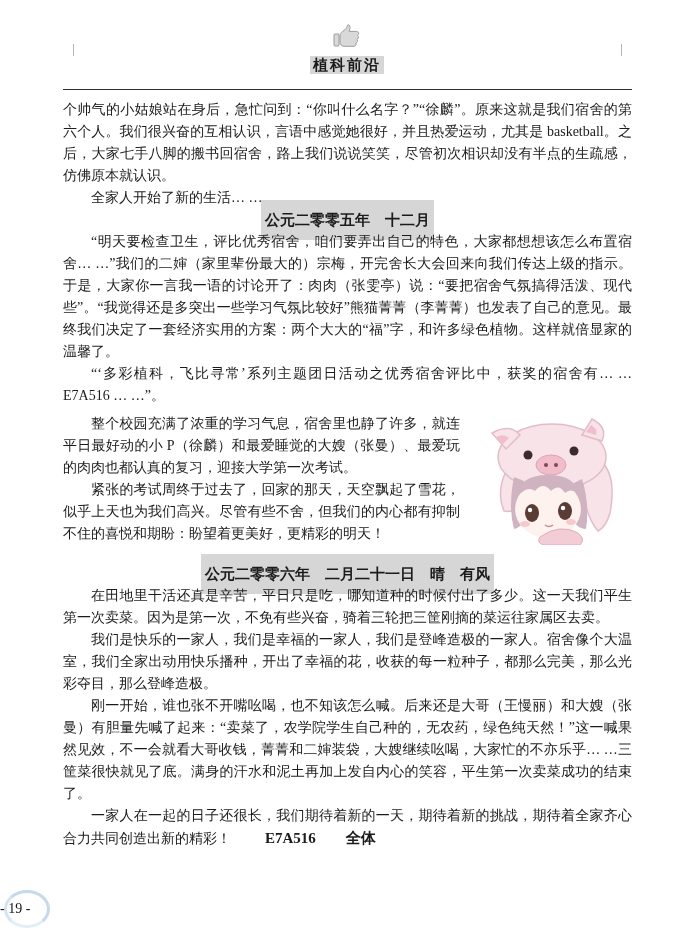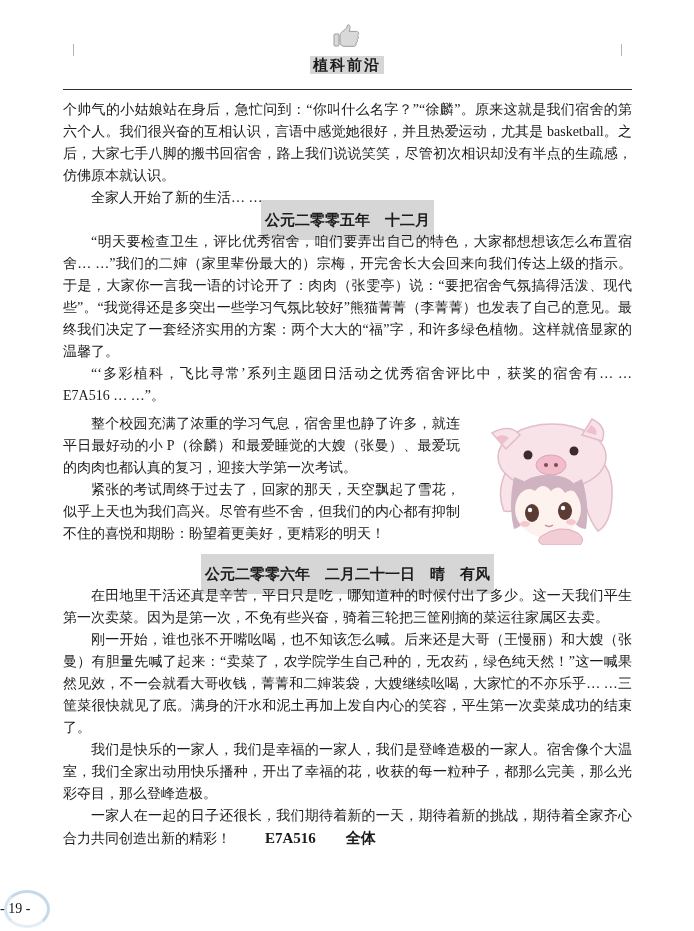--- a/index.html
+++ b/index.html
@@ -134,22 +134,22 @@
       </svg>
     </div>
 
     <p>整个校园充满了浓重的学习气息，宿舍里也静了许多，就连平日最好动的小 P（徐麟）和最爱睡觉的大嫂（张曼）、最爱玩的肉肉也都认真的复习，迎接大学第一次考试。</p>
     <p>紧张的考试周终于过去了，回家的那天，天空飘起了雪花，似乎上天也为我们高兴。尽管有些不舍，但我们的内心都有抑制不住的喜悦和期盼：盼望着更美好，更精彩的明天！</p>
     <div class="clearfix"></div>
 
     <div class="gap-md"></div>
     <h2 class="date-heading"><span class="hl">公元二零零六年　二月二十一日　晴　有风</span></h2>
     <p>在田地里干活还真是辛苦，平日只是吃，哪知道种的时候付出了多少。这一天我们平生第一次卖菜。因为是第一次，不免有些兴奋，骑着三轮把三筐刚摘的菜运往家属区去卖。</p>
+    <p>我们是快乐的一家人，我们是幸福的一家人，我们是登峰造极的一家人。宿舍像个大温室，我们全家出动用快乐播种，开出了幸福的花，收获的每一粒种子，都那么完美，那么光彩夺目，那么登峰造极。</p>
     <p>刚一开始，谁也张不开嘴吆喝，也不知该怎么喊。后来还是大哥（王慢丽）和大嫂（张曼）有胆量先喊了起来：“卖菜了，农学院学生自己种的，无农药，绿色纯天然！”这一喊果然见效，不一会就看大哥收钱，菁菁和二婶装袋，大嫂继续吆喝，大家忙的不亦乐乎… …三筐菜很快就见了底。满身的汗水和泥土再加上发自内心的笑容，平生第一次卖菜成功的结束了。</p>
-    <p>我们是快乐的一家人，我们是幸福的一家人，我们是登峰造极的一家人。宿舍像个大温室，我们全家出动用快乐播种，开出了幸福的花，收获的每一粒种子，都那么完美，那么光彩夺目，那么登峰造极。</p>
     <p class="last-line"><span>一家人在一起的日子还很长，我们期待着新的一天，期待着新的挑战，期待着全家齐心合力共同创造出新的精彩！</span><span class="signature">E7A516　　全体</span></p>
   </div>
 
   <div class="footer">
     <span class="pagenum-wrap">
       <span class="ring"></span>
       <span class="num">- 19 -</span>
     </span>
   </div>
 

